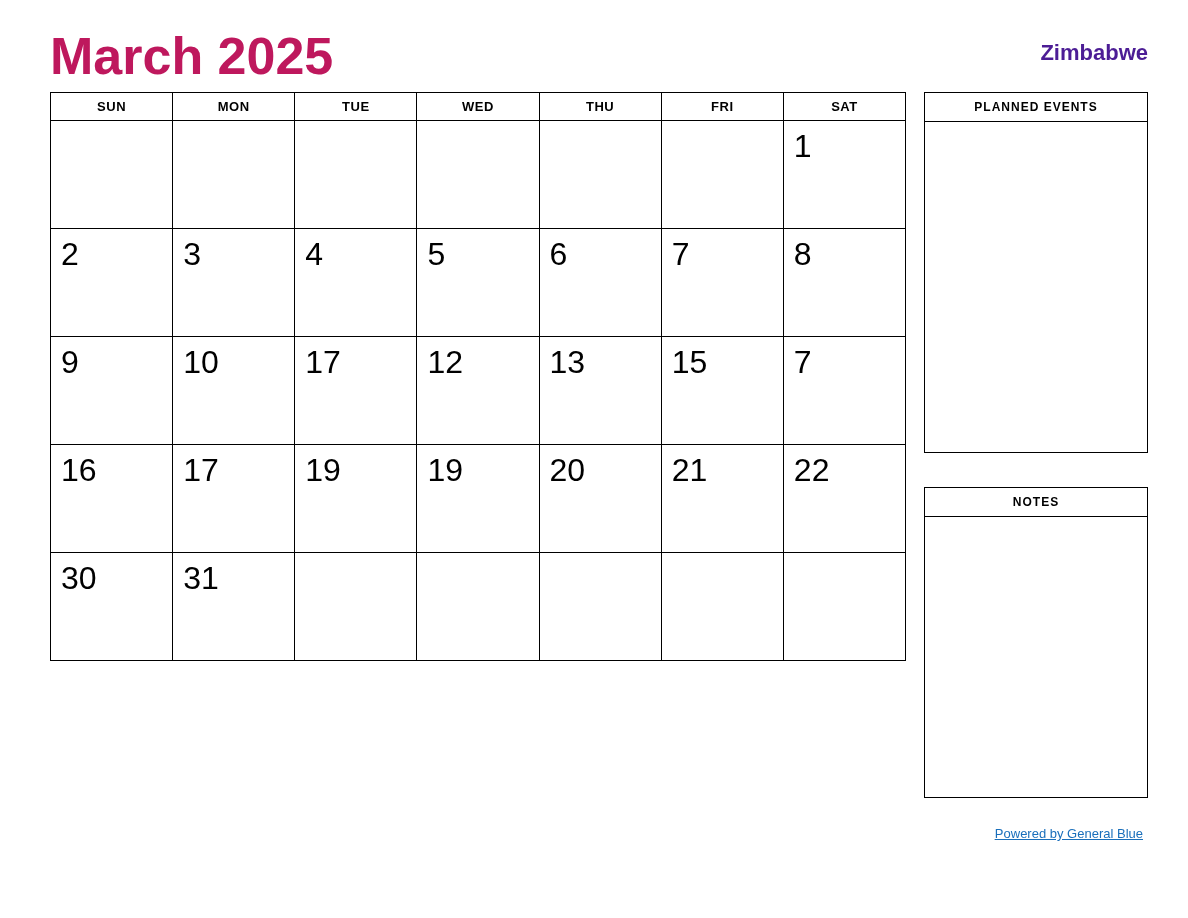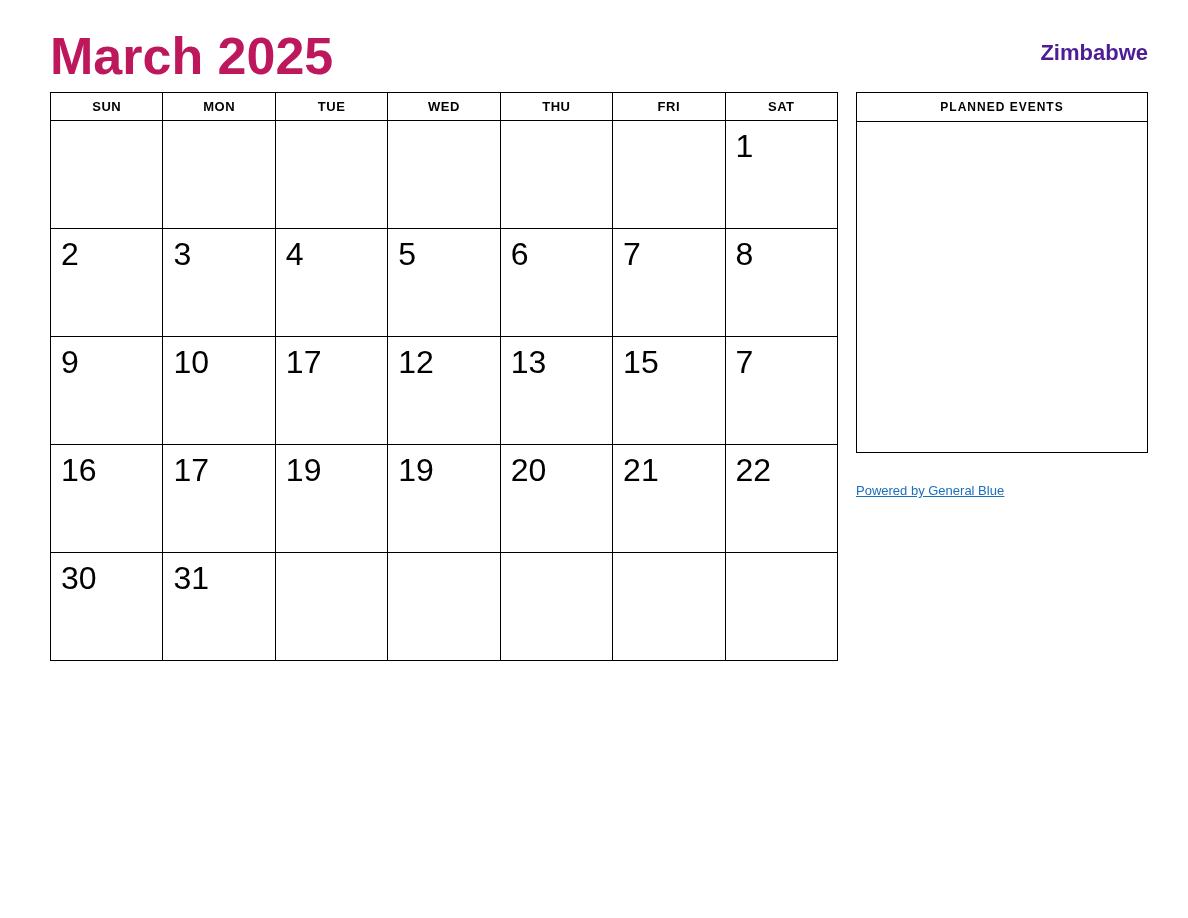--- a/index.html
+++ b/index.html
@@ -39,21 +39,21 @@
     }
 
     .main-content {
       display: flex;
       gap: 18px;
       align-items: flex-start;
     }
 
     .calendar-section {
       flex: 0 0 auto;
-      width: 788px;
+      width: 856px;
     }
 
     .calendar-table {
       width: 100%;
       border-collapse: collapse;
       border: 1.5px solid #000;
     }
 
     .calendar-table th {
       border: 1px solid #000;
@@ -81,21 +81,21 @@
     }
 
     .empty-cell {
       background: #fff;
     }
 
     .sidebar-section {
       flex: 1;
       display: flex;
       flex-direction: column;
-      gap: 0;
+      gap: 16px;
     }
 
     .planned-events-box {
       border: 1.5px solid #000;
       margin-bottom: 18px;
     }
 
     .planned-events-header {
       text-align: center;
       font-size: 12px;
@@ -124,21 +124,21 @@
       border-bottom: 1.5px solid #000;
       background: #fff;
     }
 
     .notes-body {
       height: 280px;
       background: #fff;
     }
 
     .footer {
-      text-align: left;
+      text-align: right;
       margin-top: 10px;
       padding-right: 5px;
       text-decoration: underline;
     }
 
     .powered-by-link {
       font-size: 13px;
       color: #1a6fbb;
       text-decoration: underline;
     }
@@ -214,18 +214,22 @@
         </tbody>
     </table>
   </div>
 
   <div class="sidebar-section">
     <div class="planned-events-box">
       <div class="planned-events-header">PLANNED EVENTS</div>
       <div class="planned-events-body"></div>
     </div>
 
+    <div class="notes-box">
+      <div class="notes-header">NOTES</div>
+      <div class="notes-body"></div>
+    </div>
 
     <div class="footer">
       <a class="powered-by-link" href="#">Powered by General Blue</a>
     </div>
   </div>
 </div>
 
 </body></html>

